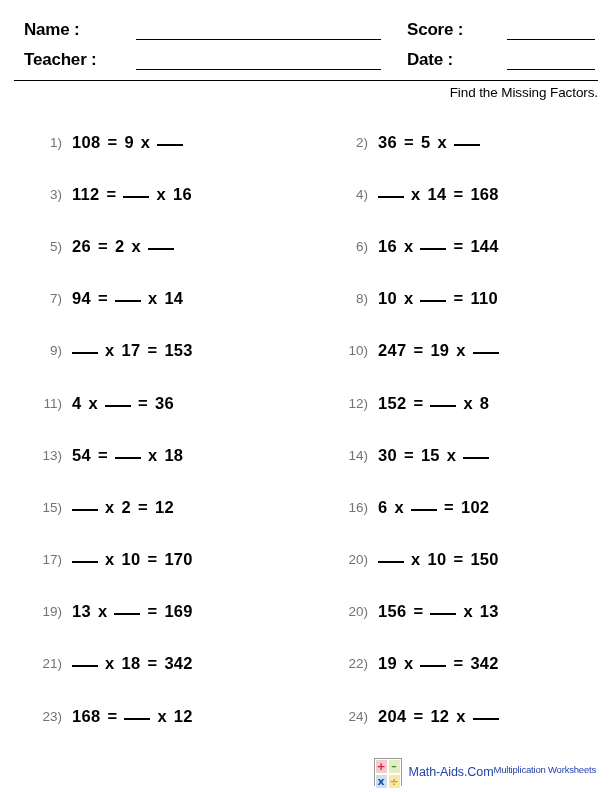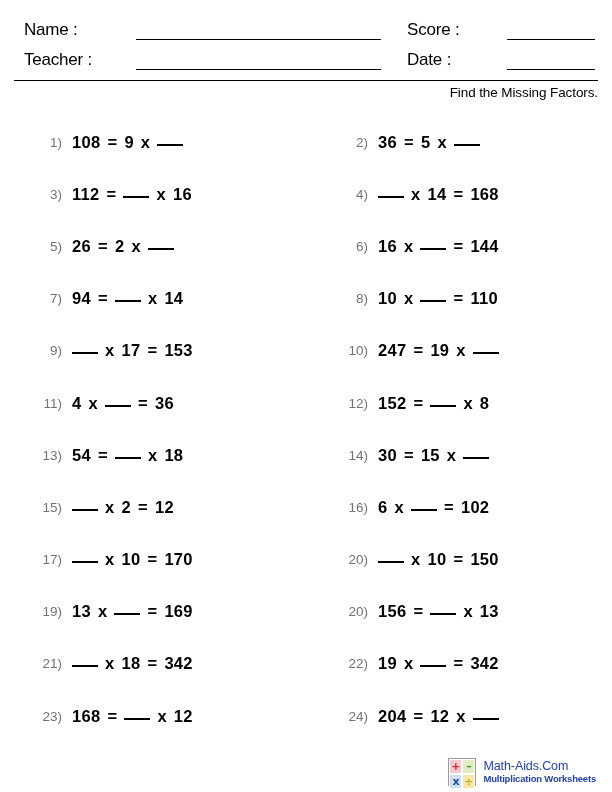--- a/index.html
+++ b/index.html
@@ -21,21 +21,21 @@
   .header {
     padding: 10px 14px 0 14px;
   }
   .hdr-row {
     display: flex;
     align-items: flex-end;
     height: 30px;
   }
   .hdr-label {
     font-size: 17px;
-    font-weight: normal;
+    font-weight: bold;
     color: #000;
     white-space: nowrap;
     letter-spacing: -0.2px;
   }
   .lbl-name   { width: 112px; padding-left: 10px; }
   .lbl-score  { width: 100px; padding-left: 8px; }
   .rule-long {
     width: 245px;
     border-bottom: 1.6px solid #000;
     height: 20px;
@@ -139,34 +139,33 @@
     box-sizing: border-box;
     border: 1px solid #ffffff;
   }
   .c-plus  { background: #f6c9cf; color: #cc2b3d; }
   .c-minus { background: #e3edc4; color: #3f8f26; }
   .c-times { background: #cddff1; color: #1b4fa0; }
   .c-div   { background: #f7e8a8; color: #c9a227; }
 
   .logo-text {
     display: flex;
-    flex-direction: column;
     justify-content: center;
     line-height: 1.15;
   }
   .logo-title {
     font-size: 12.5px;
     color: #2342a8;
     font-weight: normal;
     letter-spacing: -0.1px;
   }
   .logo-sub {
     font-size: 9.5px;
     color: #2342a8;
-    font-weight: bold;
+    font-weight: normal;
     letter-spacing: -0.2px;
   }
 </style>
 </head>
 <body>
 
 <div class="header">
 
   <div class="hdr-row">
     <span class="hdr-label lbl-name">Name :</span>

